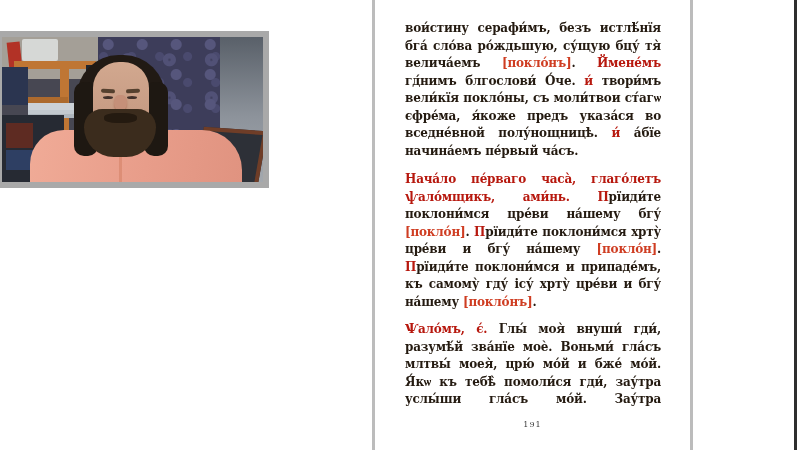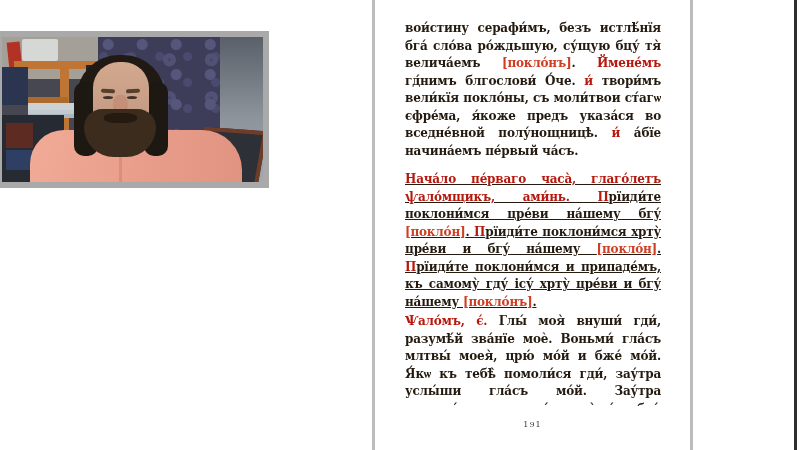--- a/index.html
+++ b/index.html
@@ -11,21 +11,21 @@
   .page-edge{position:absolute;top:0;bottom:0;width:3px;background:var(--edge,#bcbcbc);}
   .page-edge.left{left:372px;}
   .page-edge.right{left:690px;}
   .window-edge{position:absolute;top:0;bottom:0;left:794px;width:3px;background:var(--winedge,#2e2e2e);}
   .page{position:absolute;left:375px;top:0;width:315px;height:450px;background:#fff;}
   .doc-text{position:absolute;left:30px;top:20px;width:256px;height:386px;overflow:hidden;
             font:700 12px/17.5px "DejaVu Serif", serif;letter-spacing:-0.2px;
             text-align:justify;color:var(--ink,#241a10);}
   .doc-text p{margin:0;}
   .doc-text p.gap-after{margin-bottom:11px;}
-  .doc-text p.small-gap-after{margin-bottom:2px;text-decoration:underline;}
+  .doc-text p.small-gap-after{margin-bottom:10px;}
   .run-black{color:var(--ink,#241a10);}
   .run-rubric{color:var(--rubric,#b7180e);}
   .run-bracket{color:var(--bracket,#cf3d22);}
   .page-number{position:absolute;left:0;right:0;top:420px;text-align:center;
                font:400 8px/10px "DejaVu Serif", serif;color:#3a3a3a;letter-spacing:1px;}
 
   
   .webcam{position:absolute;left:-4px;top:31px;width:261px;height:145px;
           border:6px solid var(--frame,#a9a9a9);background:#474752;overflow:hidden;}
   .webcam *{position:absolute;}

